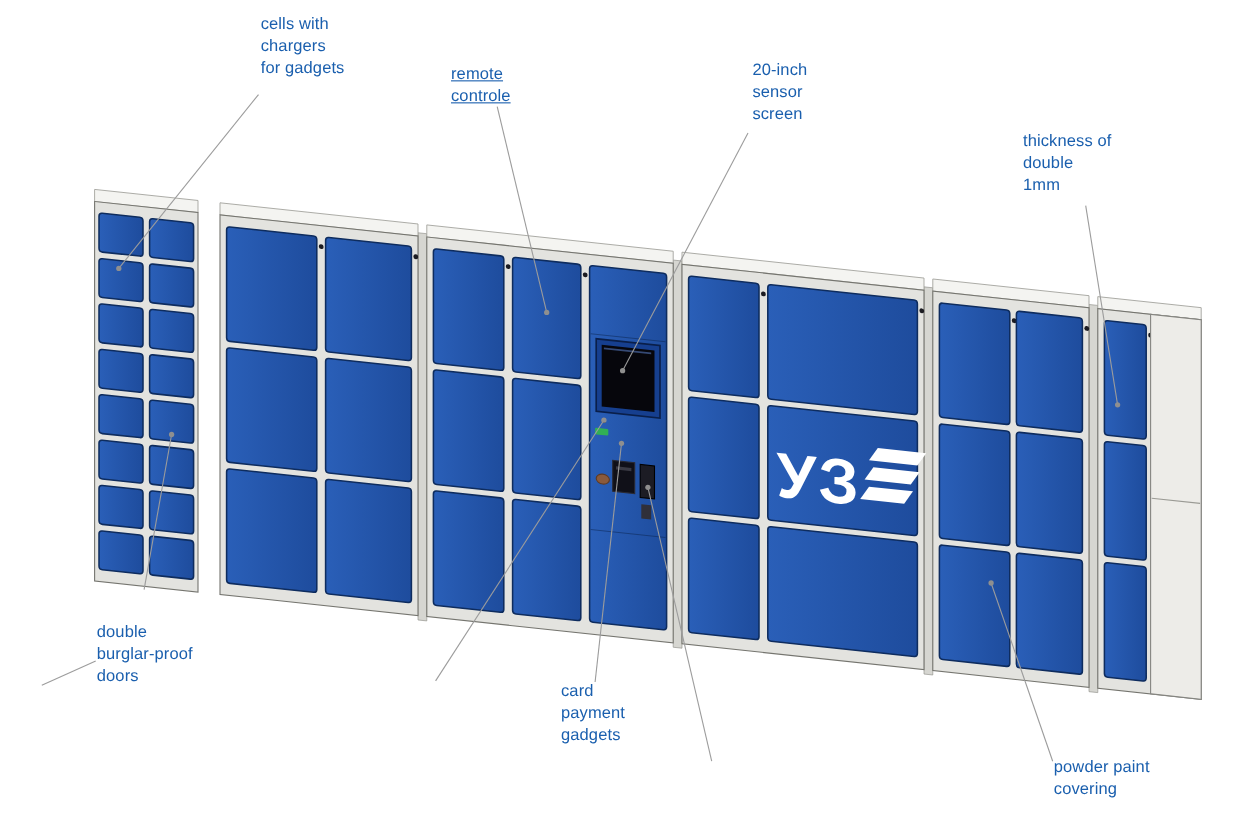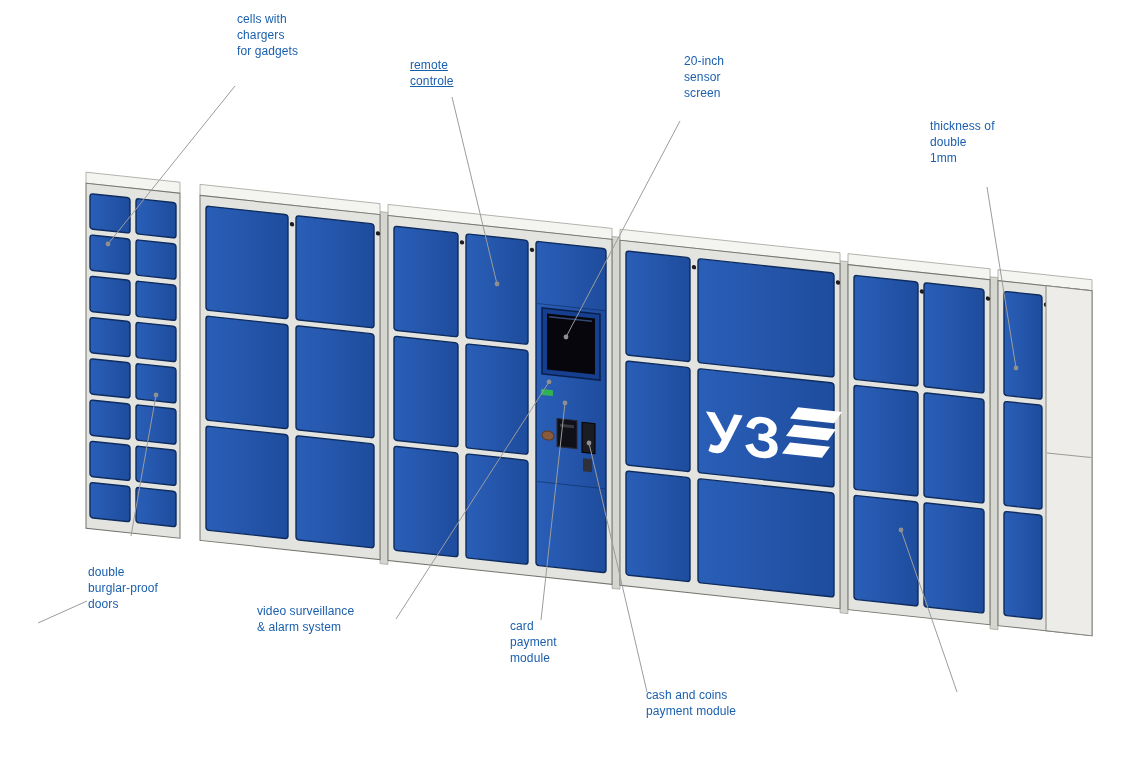--- a/index.html
+++ b/index.html
@@ -2,21 +2,21 @@
 <html><head>
 <meta charset="utf-8">
 <style>
   html,body{margin:0;padding:0;background:#fff;}
   .canvas{
     position:relative;width:1126px;height:764px;background:#ffffff;
     font-family:"Liberation Sans",sans-serif;overflow:hidden;
   }
   .canvas svg{position:absolute;left:0;top:0;}
   .callout{
-    position:absolute;color:#1a5fae;font-size:12px;line-height:1.32;
+    position:absolute;color:#1a5fae;font-size:15px;line-height:1.32;
     font-weight:500;white-space:pre-line;letter-spacing:.1px;
   }
   
   .frame{fill:#e3e3df;stroke:#75756f;stroke-width:1;}
   .topface{fill:#f4f4f1;stroke:#a3a39d;stroke-width:.8;}
   .door{fill:url(#doorG);stroke:#0e2c5e;stroke-width:1.4;}
   .lock{fill:#1c1c22;}
   .sliver{fill:#d6d6d1;stroke:#93938d;stroke-width:.6;}
   .endface{fill:#edece8;stroke:#858580;stroke-width:1;}
   .leader{stroke:#9c9c9c;stroke-width:1;fill:none;}
@@ -183,20 +183,18 @@
 controle</div>
   <div class="callout" style="left:684px;top:54px;">20-inch
 sensor
 screen</div>
   <div class="callout" style="left:930px;top:119px;">thickness of
 double
 1mm</div>
   <div class="callout" style="left:88px;top:537px;margin-top:28px;">double
 burglar-proof
 doors</div>
-  <div class="callout" style="left:257px;top:604px;">video surveillance
-&amp; alarm system</div>
   <div class="callout" style="left:510px;top:619px;">card
 payment
-module</div>
-  <div class="callout" style="left:646px;top:688px;">cash and coins
-payment module</div>
+gadgets</div>
+  <div class="callout" style="left:958px;top:688px;">powder paint
+covering</div>
 </div>
 
 </body></html>

